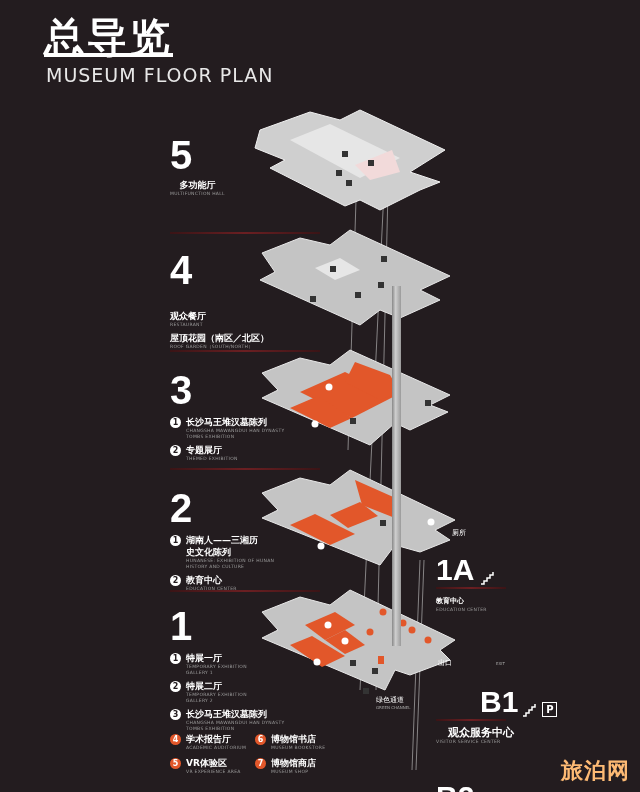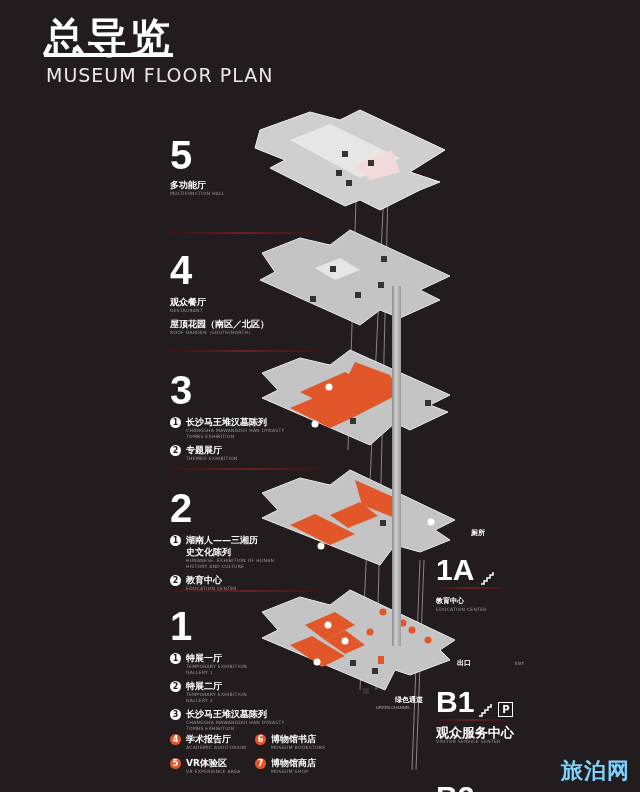--- a/index.html
+++ b/index.html
@@ -12,46 +12,46 @@
   .cn{font-size:9px;font-weight:bold;color:#fff;line-height:12px;}
   .en{font-size:4.5px;color:#9a9a9a;line-height:6px;letter-spacing:0.3px;text-transform:uppercase;}
   .divider{height:2px;background:linear-gradient(90deg,#3a1416 0%,#6b1f22 50%,#3a1416 100%);}
   .item{display:flex;align-items:flex-start;gap:5px;margin-top:4px;}
   .badge{width:11px;height:11px;border-radius:50%;background:#fff;color:#231c1f;font-size:8px;font-weight:bold;display:flex;align-items:center;justify-content:center;flex-shrink:0;margin-top:1px;}
   .badge.orange{background:#e2572a;color:#fff;}
   .plan{position:absolute;}
   .elev{position:absolute;left:392px;top:286px;width:9px;height:360px;background:linear-gradient(90deg,#888 0%,#cfcfcf 40%,#9a9a9a 100%);}
   .right-label{font-size:30px;font-weight:bold;color:#fff;font-family:"Liberation Sans","DejaVu Sans",sans-serif;line-height:1;}
   .parking{width:13px;height:13px;border:1.5px solid #fff;font-size:10px;font-weight:bold;display:flex;align-items:center;justify-content:center;color:#fff;}
-  .watermark{right:10px;bottom:6px;font-size:22px;font-weight:bold;color:#7dd3fc;letter-spacing:1px;}
-  .small-tag{font-size:7px;color:#fff;font-weight:bold;margin-left:19px;}
+  .watermark{right:10px;bottom:6px;font-size:22px;font-weight:bold;color:#fdba74;letter-spacing:1px;}
+  .small-tag{font-size:7px;color:#fff;font-weight:normal;}
   .small-en{font-size:4px;color:#aaa;margin-left:3px;}
 </style>
 </head>
 <body>
 
 <div class="abs title">总导览</div>
 <div class="abs subtitle">MUSEUM FLOOR PLAN</div>
 
 <div class="abs divider" style="left:170px;top:232px;width:150px;"></div>
 <div class="abs divider" style="left:170px;top:350px;width:150px;"></div>
 <div class="abs divider" style="left:170px;top:468px;width:150px;"></div>
 <div class="abs divider" style="left:170px;top:590px;width:150px;"></div>
 
 <div class="abs floor-block" style="top:135px;">
   <div class="floor-num">5</div>
-  <div style="margin-top:4px;">
+  <div style="margin-top:4px;text-align:center;">
     <div class="cn">多功能厅</div>
     <div class="en">MULTIFUNCTION HALL</div>
   </div>
 </div>
 
 <div class="abs floor-block" style="top:250px;">
   <div class="floor-num">4</div>
-  <div style="margin-top:6px;">
+  <div style="margin-top:20px;">
     <div class="cn">观众餐厅</div>
     <div class="en">RESTAURANT</div>
   </div>
   <div style="margin-top:4px;">
     <div class="cn">屋顶花园（南区／北区）</div>
     <div class="en">ROOF GARDEN（SOUTH/NORTH）</div>
   </div>
 </div>
 
 <div class="abs floor-block" style="top:370px;">
@@ -237,29 +237,29 @@
     <svg width="16" height="14" viewBox="0 0 16 14">
         <path d="M1 13 L4 13 L4 10 L7 10 L7 7 L10 7 L10 4 L13 4 L13 1" stroke="#fff" stroke-width="1.5" fill="none"></path>
       </svg>
   </div>
   <div class="divider" style="width:70px;margin-top:2px;"></div>
   <div class="cn" style="font-size:7px;margin-top:6px;">教育中心</div>
   <div class="en">EDUCATION CENTER</div>
 </div>
 
 <div class="abs" style="left:436px;top:687px;">
-  <div style="display:flex;align-items:flex-end;gap:4px;">
+  <div style="display:flex;align-items:flex-end;gap:4px;margin-left:44px;">
     <div class="right-label">B1</div>
     <svg width="16" height="14" viewBox="0 0 16 14">
         <path d="M1 13 L4 13 L4 10 L7 10 L7 7 L10 7 L10 4 L13 4 L13 1" stroke="#fff" stroke-width="1.5" fill="none"></path>
       </svg>
     <div class="parking">P</div>
   </div>
   <div class="divider" style="width:70px;margin-top:2px;"></div>
-  <div class="cn" style="font-size:13px;margin-top:6px;">观众服务中心</div>
+  <div class="cn" style="font-size:11px;margin-top:6px;margin-left:12px;">观众服务中心</div>
   <div class="en">VISITOR SERVICE CENTER</div>
 </div>
 
 <div class="abs" style="left:436px;top:782px;">
   <div style="display:flex;align-items:flex-end;gap:6px;">
     <div class="right-label">B2</div>
     <svg width="16" height="14" viewBox="0 0 16 14">
         <path d="M1 13 L4 13 L4 10 L7 10 L7 7 L10 7 L10 4 L13 4 L13 1" stroke="#fff" stroke-width="1.5" fill="none"></path>
       </svg>
     <div class="parking">P</div>

